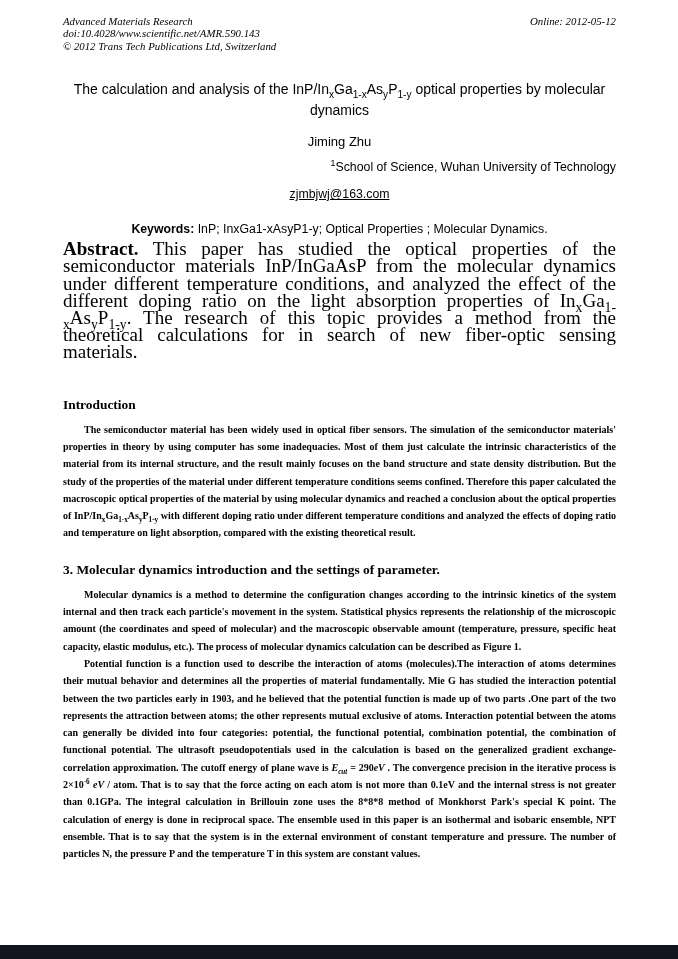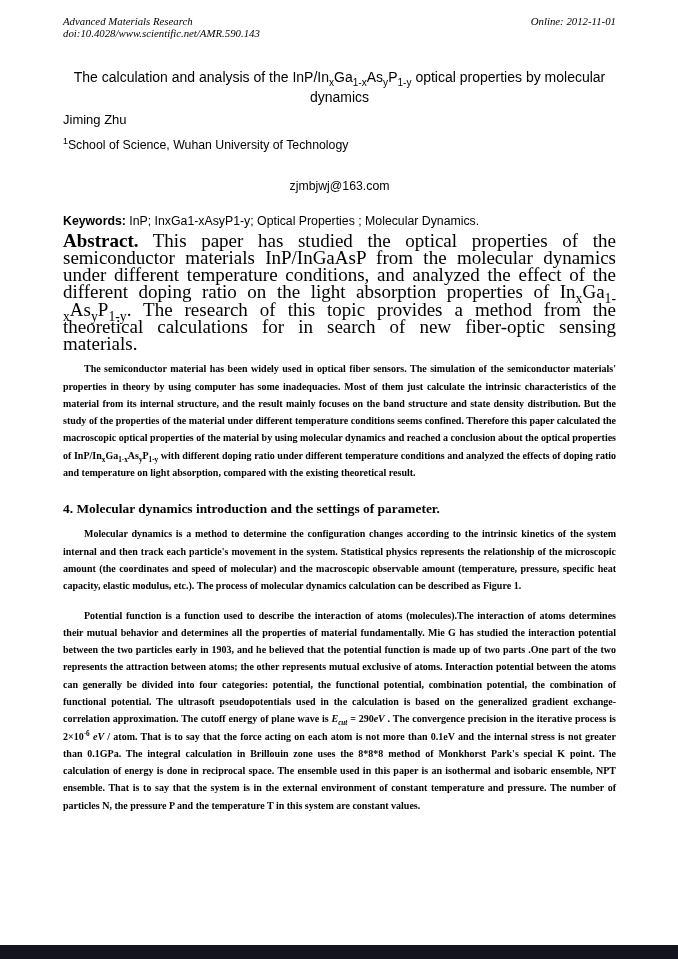--- a/index.html
+++ b/index.html
@@ -22,38 +22,41 @@
     font-family: "Liberation Sans", "DejaVu Sans", sans-serif;
     font-weight: 400;
     font-size: 14px;
     line-height: 20.5px;
     text-align: center;
     margin: 27px 2px 0 2px;
   }
   .author {
     font-family: "Liberation Sans", "DejaVu Sans", sans-serif;
     font-size: 13px;
-    margin-top: 4px;
+    text-align: center;
+    margin-top: 14px;
   }
   .affiliation {
     font-family: "Liberation Sans", "DejaVu Sans", sans-serif;
     font-size: 12.3px;
-    text-align: left;
+    text-align: right;
     margin-top: 11px;
   }
   .email {
     font-family: "Liberation Sans", "DejaVu Sans", sans-serif;
     font-size: 12.3px;
     text-align: center;
-    margin-top: 27px;
+    margin-top: 13px;
+    text-decoration: underline;
   }
   .keywords {
     font-family: "Liberation Sans", "DejaVu Sans", sans-serif;
     font-size: 12.3px;
     margin: 21px 0 0 0;
+    text-align: center;
   }
   .abstract {
     margin: 4px 0 0 0;
     font-size: 19px;
     line-height: 17.2px;
     text-align: justify;
   }
   .section-heading {
     font-size: 13.4px;
     font-weight: 700;
@@ -61,56 +64,58 @@
   }
   .section-heading.first { margin-top: 36px; }
   .body-para {
     margin: 8px 0 0 0;
     font-size: 10px;
     line-height: 17.3px;
     text-align: justify;
     text-indent: 21px;
     font-weight: bold;
   }
-  .body-para + .body-para { margin-top: 12px; }
+  .body-para + .body-para { margin-top: 0; }
   sub, sup { line-height: 0; font-size: 0.72em; }
   b { font-weight: 700; }
   .bottom-bar {
     position: absolute;
     left: 0;
     bottom: 0;
     width: 100%;
     height: 14px;
     background: #14141e;
   }
 </style>
 </head>
 <body>
 
 <div class="page">
 
   <div class="journal-header">
     <div class="header-row">
       <span>Advanced Materials Research</span>
-      <span>Online: 2012-11-01</span>
+      <span>Online: 2012-05-12</span>
     </div>
     <div>doi:10.4028/www.scientific.net/AMR.590.143</div>
+    <div>© 2012 Trans Tech Publications Ltd, Switzerland</div>
   </div>
 
   <h1 class="title">The calculation and analysis of the InP/In<sub>x</sub>Ga<sub>1-x</sub>As<sub>y</sub>P<sub>1-y</sub> optical properties by molecular dynamics</h1>
 
   <div class="author">Jiming Zhu</div>
   <div class="affiliation"><sup>1</sup>School of Science, Wuhan University of Technology</div>
   <div class="email">zjmbjwj@163.com</div>
 
   <p class="keywords"><b>Keywords:</b><span> InP; InxGa1-xAsyP1-y; Optical Properties ; Molecular Dynamics.</span></p>
 
   <p class="abstract"><b>Abstract.</b><span> This paper has studied the optical properties of the semiconductor materials InP/InGaAsP from the molecular dynamics under different temperature conditions, and analyzed the effect of the different doping ratio on the light absorption properties of In<sub>x</sub>Ga<sub>1-x</sub>As<sub>y</sub>P<sub>1-y</sub>. The research of this topic provides a method from the theoretical calculations for in search of new fiber-optic sensing materials.</span></p>
 
+  <h2 class="section-heading first">Introduction</h2>
   <p class="body-para">The semiconductor material has been widely used in optical fiber sensors. The simulation of the semiconductor materials' properties in theory by using computer has some inadequacies. Most of them just calculate the intrinsic characteristics of the material from its internal structure, and the result mainly focuses on the band structure and state density distribution. But the study of the properties of the material under different temperature conditions seems confined. Therefore this paper calculated the macroscopic optical properties of the material by using molecular dynamics and reached a conclusion about the optical properties of InP/In<sub>x</sub>Ga<sub>1-x</sub>As<sub>y</sub>P<sub>1-y</sub> with different doping ratio under different temperature conditions and analyzed the effects of doping ratio and temperature on light absorption, compared with the existing theoretical result.</p>
 
-  <h2 class="section-heading">4. Molecular dynamics introduction and the settings of parameter.</h2>
+  <h2 class="section-heading">3. Molecular dynamics introduction and the settings of parameter.</h2>
   <p class="body-para">Molecular dynamics is a method to determine the configuration changes according to the intrinsic kinetics of the system internal and then track each particle's movement in the system. Statistical physics represents the relationship of the microscopic amount (the coordinates and speed of molecular) and the macroscopic observable amount (temperature, pressure, specific heat capacity, elastic modulus, etc.). The process of molecular dynamics calculation can be described as Figure 1.</p>
   <p class="body-para">Potential function is a function used to describe the interaction of atoms (molecules).The interaction of atoms determines their mutual behavior and determines all the properties of material fundamentally. Mie G has studied the interaction potential between the two particles early in 1903, and he believed that the potential function is made up of two parts .One part of the two represents the attraction between atoms; the other represents mutual exclusive of atoms. Interaction potential between the atoms can generally be divided into four categories: potential, the functional potential, combination potential, the combination of functional potential. The ultrasoft pseudopotentials used in the calculation is based on the generalized gradient exchange-correlation approximation. The cutoff energy of plane wave is <i>E</i><sub><i>cut</i></sub> = 290<i>eV</i> . The convergence precision in the iterative process is 2×10<sup>-6</sup> <i>eV</i> / atom. That is to say that the force acting on each atom is not more than 0.1eV and the internal stress is not greater than 0.1GPa. The integral calculation in Brillouin zone uses the 8*8*8 method of  Monkhorst Park's special K point. The calculation of energy is done in reciprocal space. The ensemble used in this paper is an isothermal and isobaric ensemble, NPT ensemble. That is to say that the system is in the external environment of constant temperature and pressure. The number of particles N, the pressure P and the temperature T in this system are constant values.</p>
 
 </div>
 
 <div class="bottom-bar"></div>
 
 </body></html>

